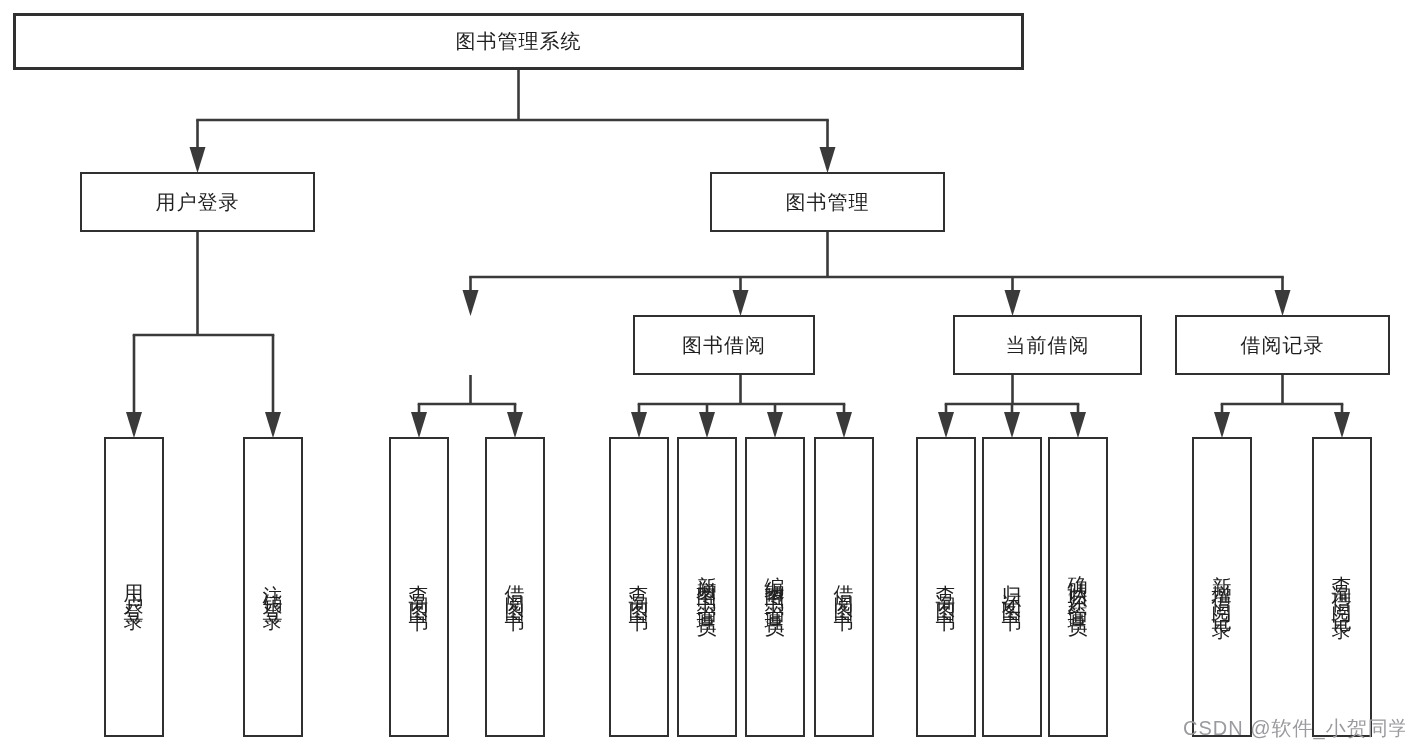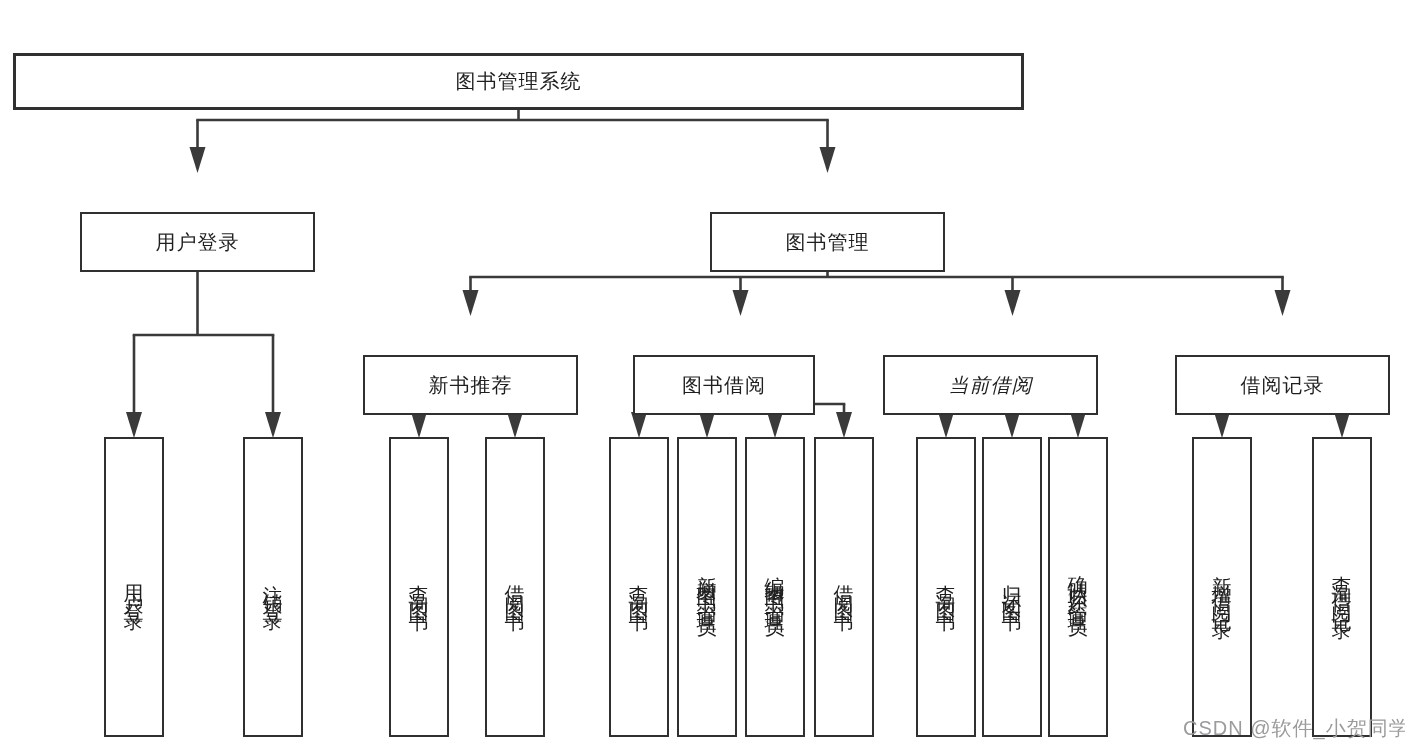--- a/index.html
+++ b/index.html
@@ -23,21 +23,20 @@
   .node{
     position:absolute;
     box-sizing:border-box;
     border:3px solid var(--border);
     background:#ffffff;
     display:flex;align-items:center;justify-content:center;
     color:var(--text);
     font-size:20px;
     letter-spacing:1px;
     white-space:nowrap;
-    margin-top:40px;
   }
   .node.thin{border-width:2.5px;}
   .vnode{
     position:absolute;
     box-sizing:border-box;
     border:2.5px solid var(--border);
     background:#ffffff;
     display:flex;align-items:center;justify-content:center;
     color:var(--text);
     font-size:20px;
@@ -114,23 +113,22 @@
       <polygon points="1214,412 1230,412 1222,438" fill="var(--line)"></polygon>
       <line x1="1342" y1="404" x2="1342" y2="424" stroke="var(--line)" stroke-width="2.6"></line>
       <polygon points="1334,412 1350,412 1342,438" fill="var(--line)"></polygon>
     </svg>
 
   <div class="node" style="left:13px;top:13px;width:1011px;height:57px;">图书管理系统</div>
 
   <div class="node thin" style="left:80px;top:172px;width:235px;height:60px;">用户登录</div>
   <div class="node thin" style="left:710px;top:172px;width:235px;height:60px;text-align:center;">图书管理</div>
 
-  <div class="node thin" style="left:363px;top:315px;width:215px;height:60px;">新书推荐</div>
   <div class="node thin" style="left:633px;top:315px;width:182px;height:60px;">图书借阅</div>
-  <div class="node thin" style="left:883px;top:315px;width:215px;height:60px;font-style:italic;">当前借阅</div>
+  <div class="node thin" style="left:953px;top:315px;width:189px;height:60px;">当前借阅</div>
   <div class="node thin" style="left:1175px;top:315px;width:215px;height:60px;">借阅记录</div>
 
   <div class="vnode" style="left:104px;top:437px;width:60px;height:300px;">用户登录</div>
   <div class="vnode" style="left:243px;top:437px;width:60px;height:300px;">注销登录</div>
 
   <div class="vnode" style="left:389px;top:437px;width:60px;height:300px;">查询图书</div>
   <div class="vnode" style="left:485px;top:437px;width:60px;height:300px;">借阅图书</div>
 
   <div class="vnode" style="left:609px;top:437px;width:60px;height:300px;">查询图书</div>
   <div class="vnode long" style="left:677px;top:437px;width:60px;height:300px;">新增图书（管理员）</div>

